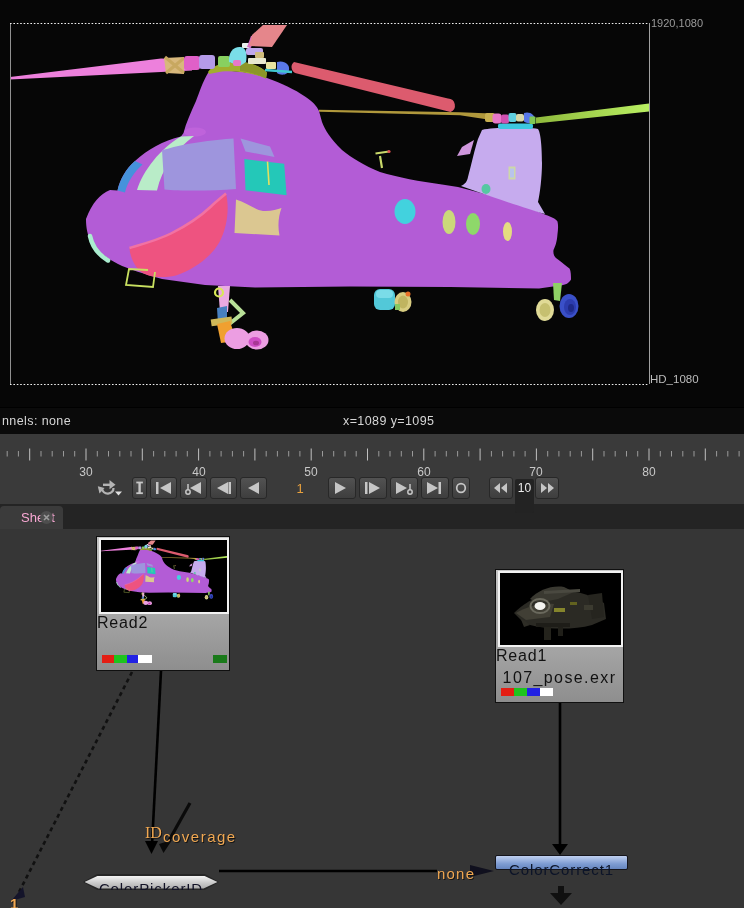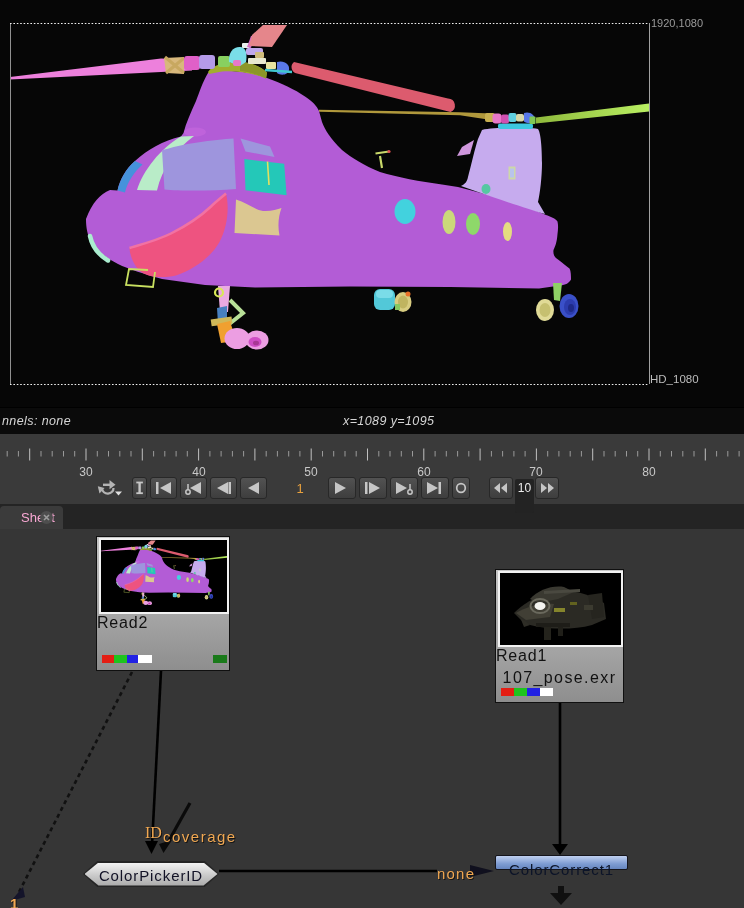--- a/index.html
+++ b/index.html
@@ -1,18 +1,18 @@
 <!DOCTYPE html>
 <html><head><meta charset="utf-8">
 <style>
  html,body{margin:0;padding:0;width:744px;height:908px;overflow:hidden;background:#060606;
    font-family:"Liberation Sans",sans-serif;}
  .abs{position:absolute;}
  #viewer{left:0;top:0;width:744px;height:407px;background:#060606;}
- #statusbar{left:0;top:407px;width:744px;height:27px;background:#0a0a0a;border-top:1px solid #000;box-sizing:border-box;font-style:italic;}
+ #statusbar{left:0;top:407px;width:744px;height:27px;background:#0a0a0a;border-top:1px solid #000;box-sizing:border-box;}
  #statusbar span{position:absolute;top:6px;font-size:12.5px;color:#d6d6d6;letter-spacing:0.4px;}
  #timeline{left:0;top:434px;width:744px;height:70px;background:#3a3a3a;padding-left:36px;}
  #tabbar{left:0;top:504px;width:744px;height:25px;background:#242424;}
  #tab{position:absolute;left:0;top:2px;width:63px;height:23px;background:#3b3b3b;border-radius:4px 4px 0 0;}
  #tab span{position:absolute;left:1px;top:4px;font-size:13px;color:#f9a8d4;margin-left:20px;}
  #graph{left:0;top:529px;width:744px;height:379px;background:#363636;}
  .btn{position:absolute;height:22px;background:linear-gradient(#525252,#3e3e3e);
    border:1px solid #282828;border-radius:3px;box-sizing:border-box;top:43px;}
  .node{position:absolute;background:linear-gradient(#c6c6c6,#8e8e8e);border:1px solid #101010;box-sizing:border-box;}
  .thumbf{margin:1px 2px 0 2px;width:126px;height:72px;border:2px solid #f2f2f2;background:#000;position:relative;overflow:hidden;}
@@ -313,21 +313,21 @@
    </svg>
  </div>
  <div class="nlabel">Read1</div>
  <div class="fname" style="top:99px;letter-spacing:1.4px">107_pose.exr</div>
  <div class="chip" style="left:5px;top:118px;width:13px;background:#e41e14"></div>
  <div class="chip" style="left:18px;top:118px;width:13px;background:#1ec41e"></div>
  <div class="chip" style="left:31px;top:118px;width:13px;background:#2222e4"></div>
  <div class="chip" style="left:44px;top:118px;width:13px;background:#fff"></div>
 </div>
 
-<div class="abs" style="left:83px;top:332px;width:136px;height:26px;
+<div class="abs" style="left:83px;top:345px;width:136px;height:16px;
   background:#262626;clip-path:polygon(0 50%,10.5% 0,89.5% 0,100% 50%,89.5% 100%,10.5% 100%)">
  <div style="position:absolute;left:1.5px;top:1.5px;right:1.5px;bottom:1.5px;
    background:linear-gradient(#f4f4f4,#c9c9c9 55%,#ababab);
    clip-path:polygon(0 50%,10.5% 0,89.5% 0,100% 50%,89.5% 100%,10.5% 100%)"></div>
  <div style="position:absolute;width:100%;text-align:center;top:6px;font-size:15px;letter-spacing:0.9px;color:#121226">ColorPickerID</div>
 </div>
 
 <div class="abs" style="left:495px;top:326px;width:133px;height:15px;box-sizing:border-box;
   background:linear-gradient(#c0d0f0,#7e9cd2 60%,#6686c0);border:1.5px solid #15151c;border-radius:2px">
  <div style="position:absolute;width:100%;text-align:center;top:5px;font-size:15px;letter-spacing:0.9px;color:#0c1428">ColorCorrect1</div>

